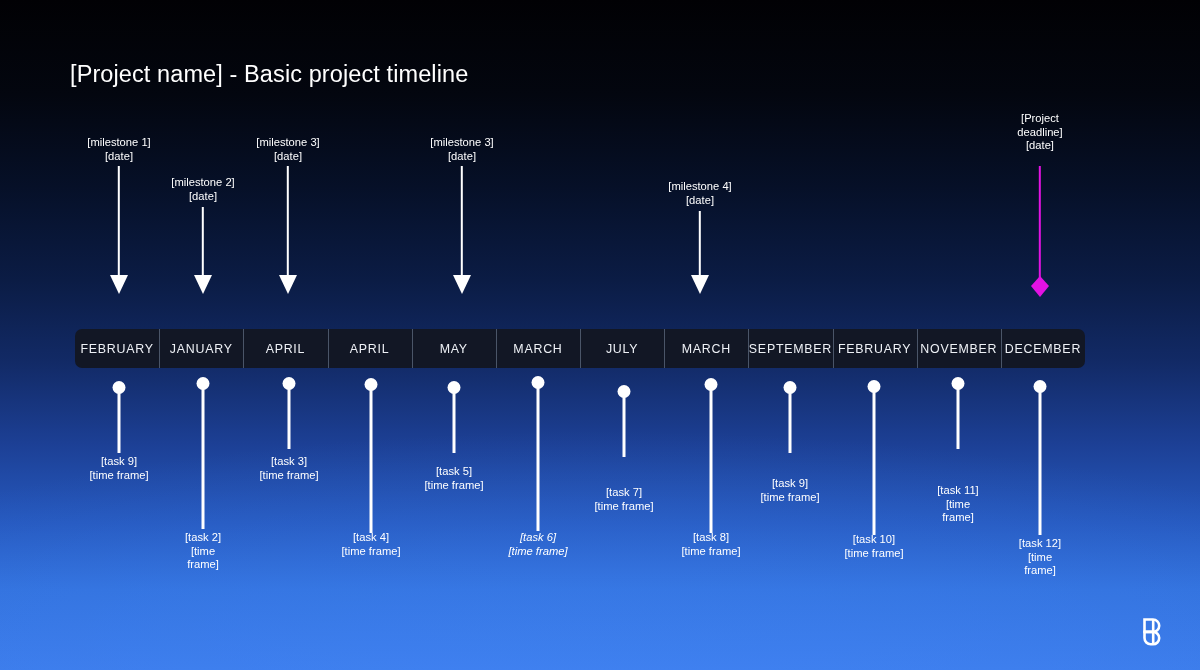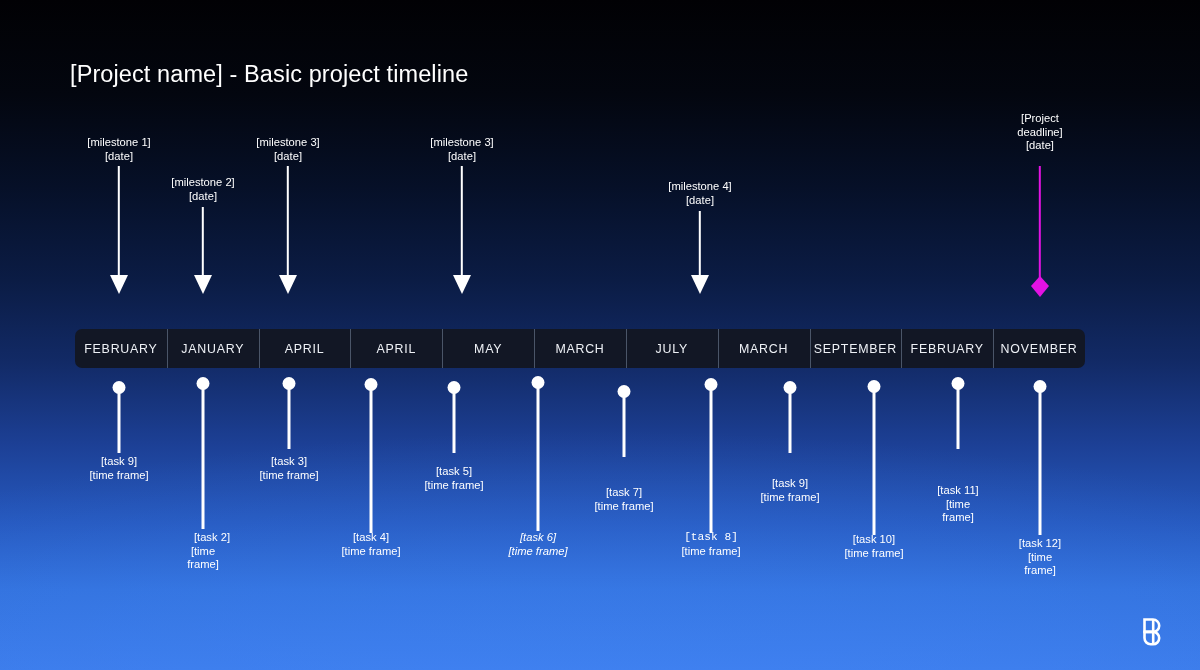--- a/index.html
+++ b/index.html
@@ -265,41 +265,42 @@
       <div class="month-cell">JANUARY</div>
       <div class="month-cell">APRIL</div>
       <div class="month-cell">APRIL</div>
       <div class="month-cell">MAY</div>
       <div class="month-cell">MARCH</div>
       <div class="month-cell">JULY</div>
       <div class="month-cell">MARCH</div>
       <div class="month-cell">SEPTEMBER</div>
       <div class="month-cell">FEBRUARY</div>
       <div class="month-cell">NOVEMBER</div>
+      <div class="month-cell">DECEMBER</div>
     </div>
 
   <div id="tasks-layer">
       <div class="task" style="left: 119px; top: 381px;">
         <div class="pin-wrap" style="height: 72px;">
           <div class="pin-stem" style="height: 66px;"></div>
           <div class="pin-head"></div>
         </div>
       </div>
       <div class="task" style="left: 119px; top: 455px;">
         <div class="task-label" style="width: 96px;">[task 9]</div>
         <div class="task-label" style="width: 96px;">[time frame]</div>
       </div>
       <div class="task" style="left: 203px; top: 377px;">
         <div class="pin-wrap" style="height: 152px;">
           <div class="pin-stem" style="height: 146px;"></div>
           <div class="pin-head"></div>
         </div>
       </div>
       <div class="task" style="left: 203px; top: 531px;">
-        <div class="task-label" style="width: 54px; text-align: right;">[task 2]</div>
+        <div class="task-label" style="width: 54px;">[task 2]</div>
         <div class="task-label" style="width: 54px;">[time frame]</div>
       </div>
       <div class="task" style="left: 289px; top: 377px;">
         <div class="pin-wrap" style="height: 72px;">
           <div class="pin-stem" style="height: 66px;"></div>
           <div class="pin-head"></div>
         </div>
       </div>
       <div class="task" style="left: 289px; top: 455px;">
         <div class="task-label" style="width: 96px;">[task 3]</div>
@@ -345,21 +346,21 @@
         <div class="task-label" style="width: 96px;">[task 7]</div>
         <div class="task-label" style="width: 96px;">[time frame]</div>
       </div>
       <div class="task" style="left: 711px; top: 378px;">
         <div class="pin-wrap" style="height: 155px;">
           <div class="pin-stem" style="height: 149px;"></div>
           <div class="pin-head"></div>
         </div>
       </div>
       <div class="task" style="left: 711px; top: 531px;">
-        <div class="task-label" style="width: 96px; font-family: Liberation Mono, monospace;">[task 8]</div>
+        <div class="task-label" style="width: 96px;">[task 8]</div>
         <div class="task-label" style="width: 96px;">[time frame]</div>
       </div>
       <div class="task" style="left: 790px; top: 381px;">
         <div class="pin-wrap" style="height: 72px;">
           <div class="pin-stem" style="height: 66px;"></div>
           <div class="pin-head"></div>
         </div>
       </div>
       <div class="task" style="left: 790px; top: 477px;">
         <div class="task-label" style="width: 96px;">[task 9]</div>

